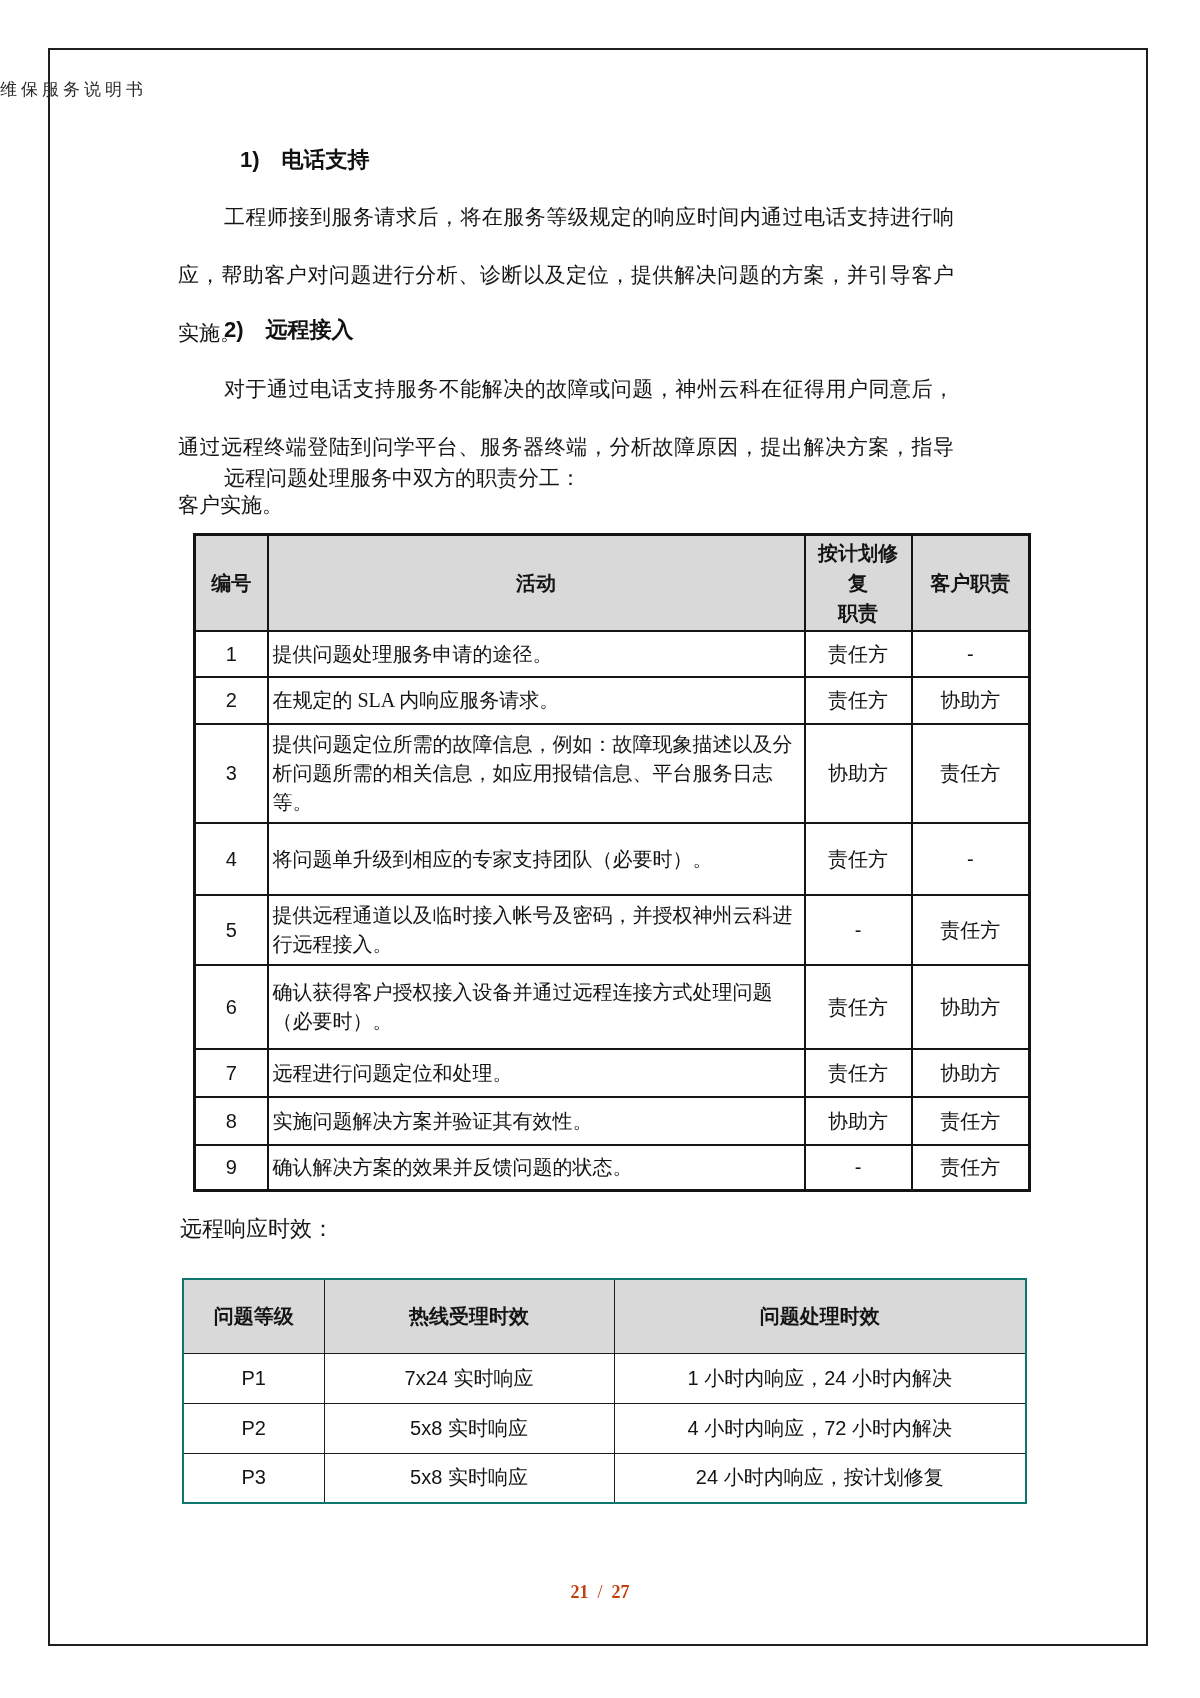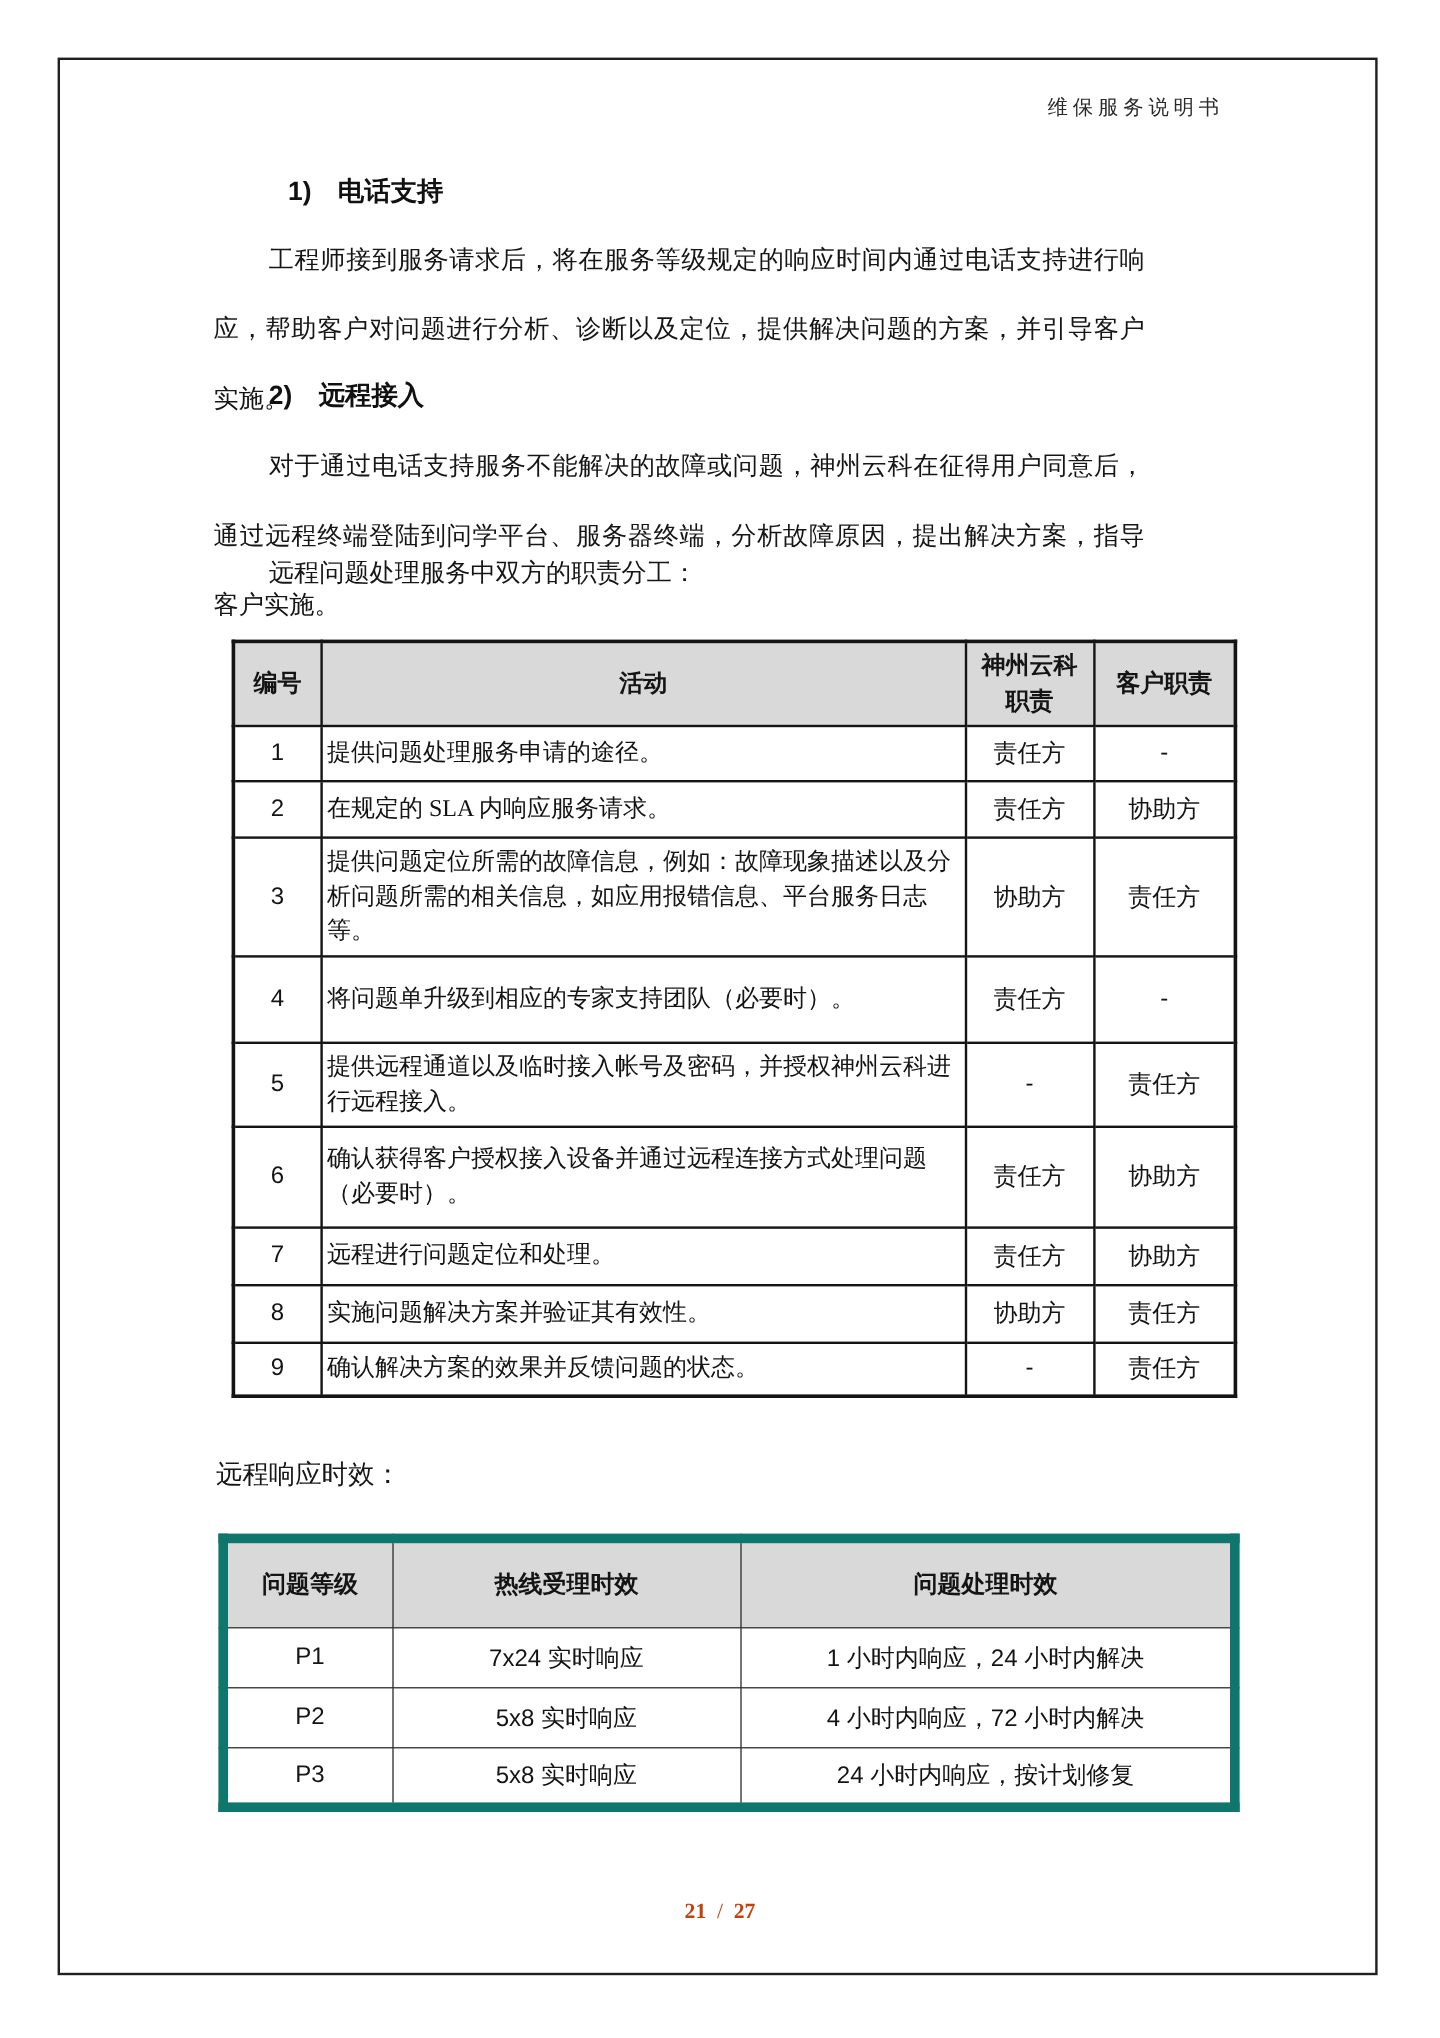--- a/index.html
+++ b/index.html
@@ -5,21 +5,21 @@
   html,body { margin:0; padding:0; background:#ffffff; }
   .page {
     position:relative; width:1200px; height:1698px; background:#ffffff;
     font-family:"Liberation Sans", sans-serif; color:#161616; overflow:hidden;
   }
   .page-border {
     position:absolute; left:48px; top:48px; width:1100px; height:1598px;
     border:2px solid #1f1f1f; box-sizing:border-box;
   }
   .doc-header {
-    position:absolute; top:78px; left:0; width:1020px; text-align:right;
+    position:absolute; top:78px; left:0; width:1020px; text-align:left;
     font-family:"Liberation Serif", serif; font-size:17px; letter-spacing:4px; color:#2a2a2a;
   }
   .sec-heading {
     position:absolute; left:224px; font-size:22px; font-weight:bold; color:#111;
     line-height:26px; white-space:nowrap;
   }
   .h1 { top:147px;margin-left:16px; }
   .h2 { top:317px; }
   .para {
     position:absolute; left:178px; width:776px; margin:0;
@@ -50,21 +50,21 @@
   #t1 tbody tr:nth-child(9){height:45px;}
   
   .t2-heading {
     position:absolute; left:180px; top:1214px; font-size:22px; color:#161616; white-space:nowrap;
   }
   #t2 {
     position:absolute; left:182px; top:1278px; width:843px;
     font-size:20px; color:#141414;
   }
   #t2 th, #t2 td { border:1px solid #1c1c1c; vertical-align:middle; text-align:center; padding:2px 6px; box-sizing:border-box; }
-  #t2 { border:8px solid #0f766e; }
+  #t2 { border:2px solid #0f766e; }
   #t2 thead tr { height:74px; }
   #t2 th { background:#d9d9d9; font-weight:bold; }
   #t2 tbody tr { height:50px;padding-left:12px; }
   
   .footer {
     position:absolute; top:1582px; left:0; width:1200px; text-align:center;
     font-family:"Liberation Serif", serif; font-size:18px; color:#c2410c;
   }
   .footer .num { font-weight:bold; }
   .footer .sep { font-weight:normal; margin:0 9px; }
@@ -89,21 +89,21 @@
     <colgroup>
       <col style="width:73px">
         <col style="width:537px">
         <col style="width:107px">
         <col style="width:118px">
     </colgroup>
     <thead>
       <tr>
         <th>编号</th>
         <th>活动</th>
-        <th class="vendor-h">神州云科
+        <th class="vendor-h">按计划修复
 职责</th>
         <th>客户职责</th>
       </tr>
     </thead>
     <tbody>
       <tr>
         <td>1</td>
         <td class="act">提供问题处理服务申请的途径。</td>
         <td>责任方</td>
         <td>-</td>

